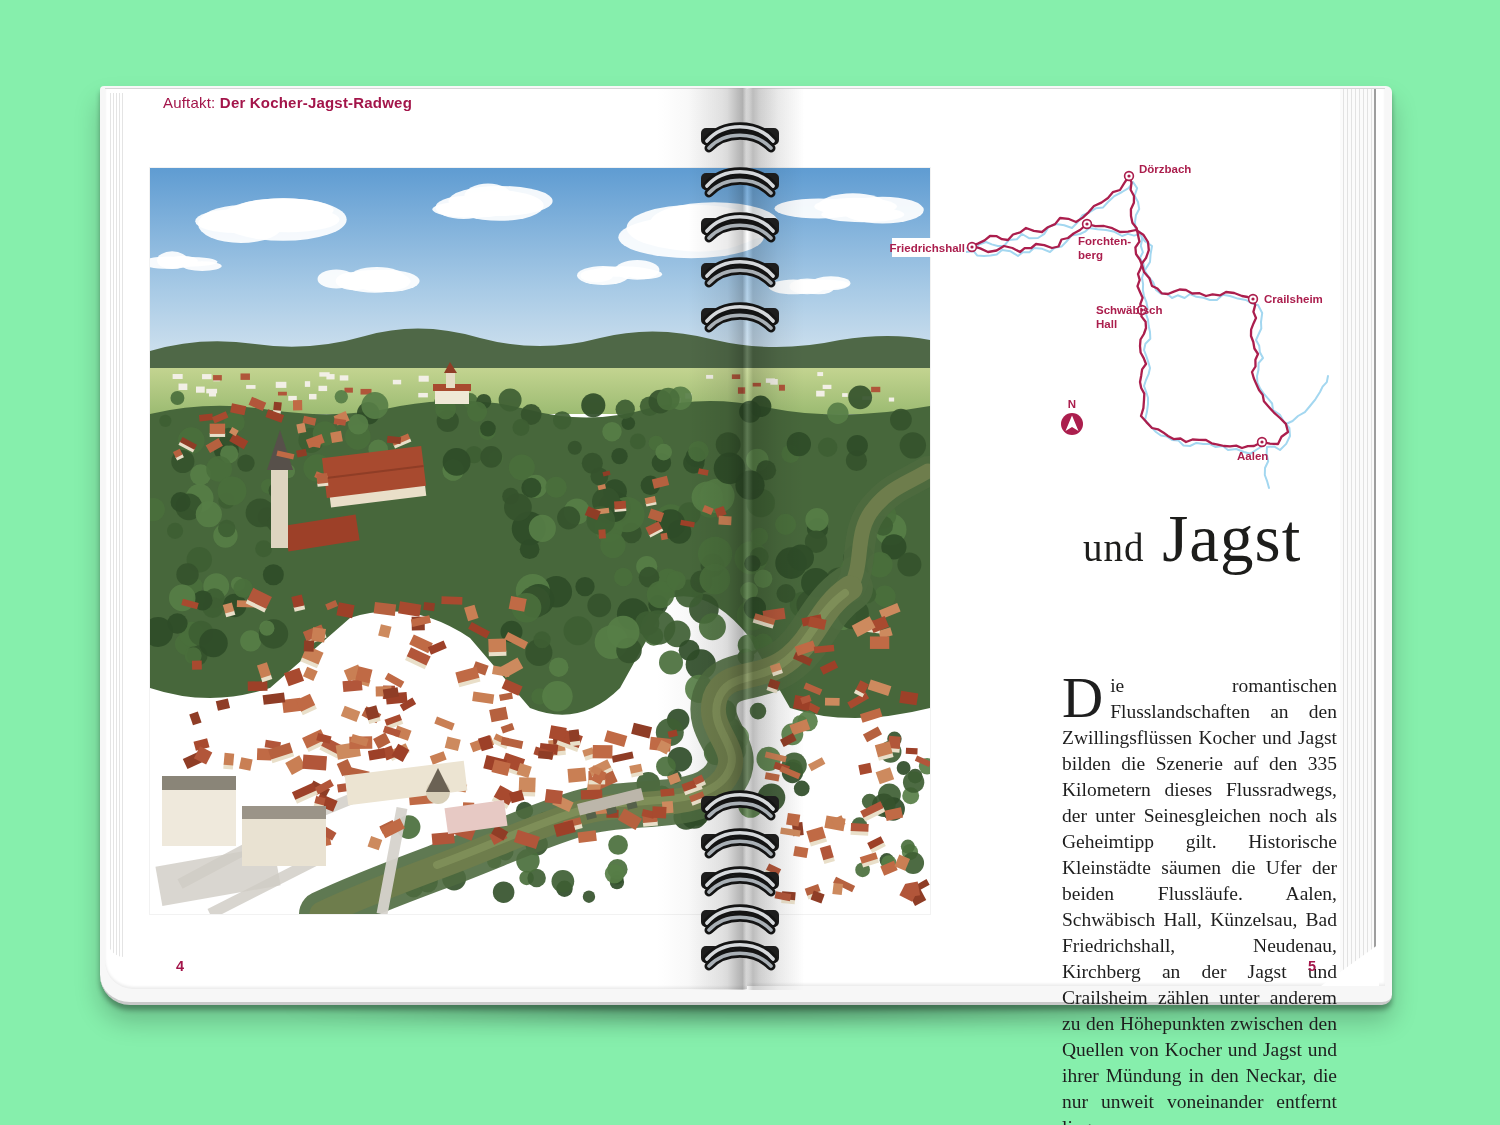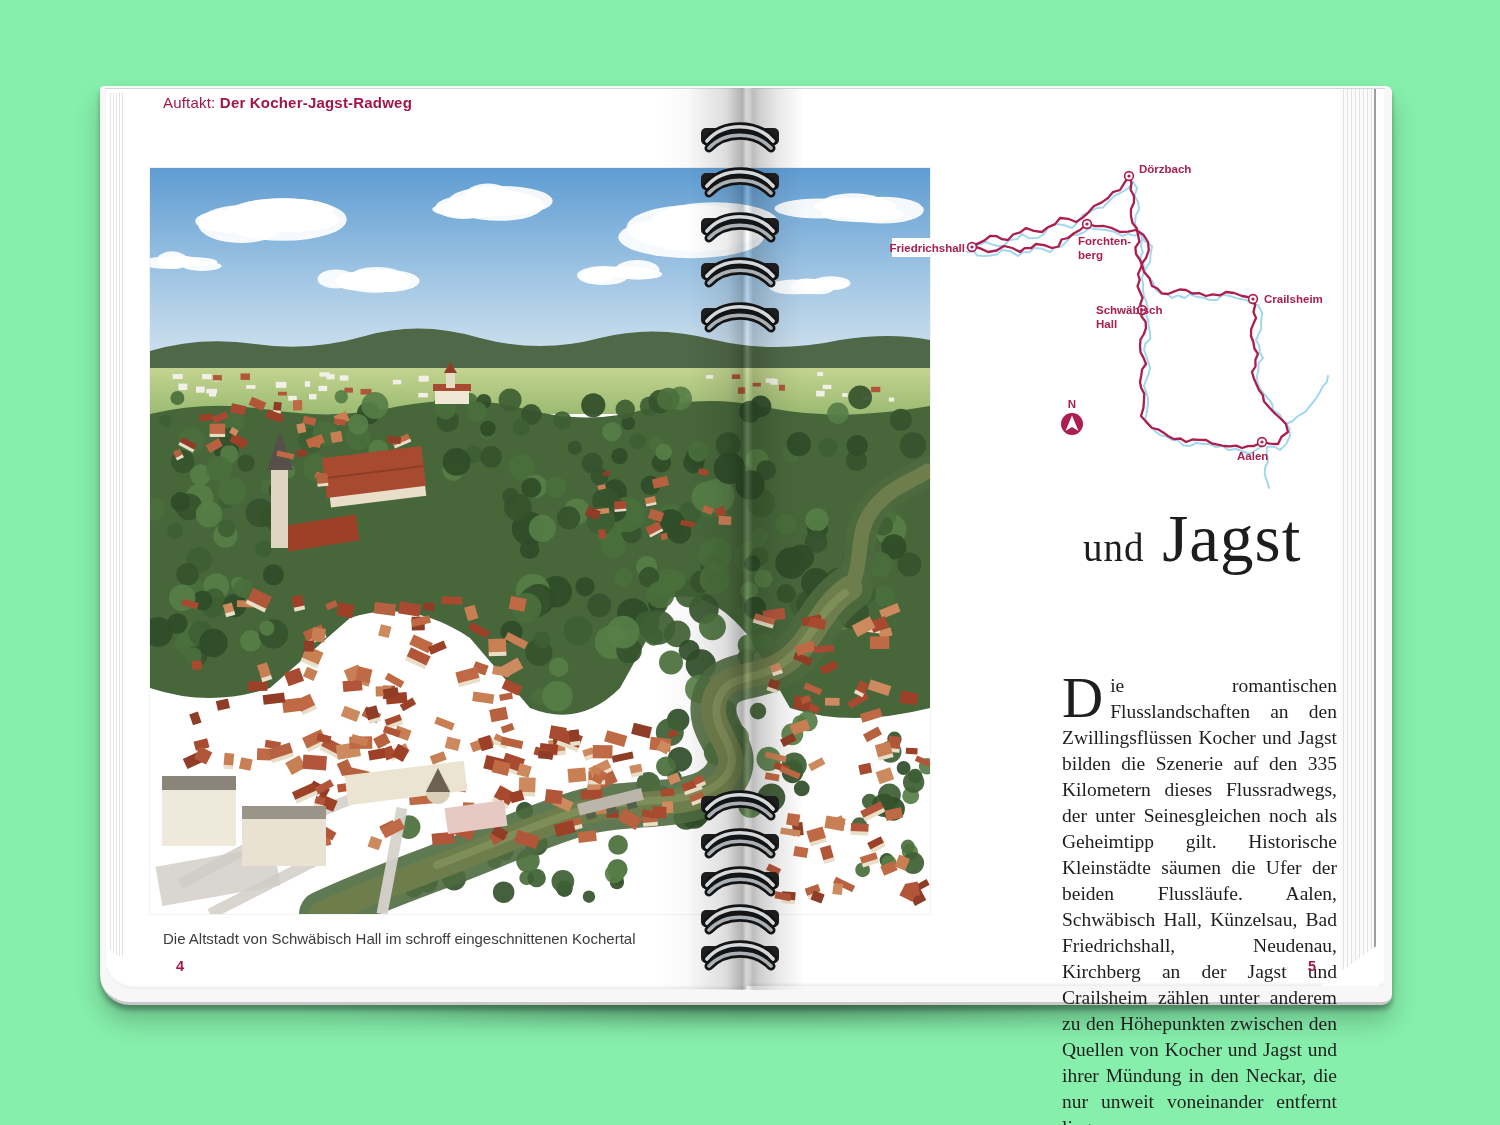--- a/index.html
+++ b/index.html
@@ -845,21 +845,20 @@
       <polygon points="276,624 300,624 288,600" fill="#6b6254"></polygon>
     </g>
     <g transform="rotate(-14 460 636)">
       <rect x="428" y="628" width="66" height="12" fill="#bcb6aa"></rect>
       <rect x="434" y="640" width="10" height="6" fill="#55604a"></rect>
       <rect x="455" y="640" width="10" height="6" fill="#55604a"></rect>
       <rect x="476" y="640" width="10" height="6" fill="#55604a"></rect>
     </g>
   </svg>
 
-  <div class="caption">Die Altstadt von Schwäbisch Hall im schroff eingeschnittenen Kochertal</div>
   <div class="pageno pageno-left" style="color:#a3154a;">4</div>
 
   <svg class="map-svg" viewBox="0 0 480 360">
     <g fill="none" stroke="#a3d7f0" stroke-width="2" stroke-linejoin="round" stroke-linecap="round">
       <path id="riv1" d="M76,112 L83.8,111.0 L88.9,104.5 L96.0,102.0 L101.8,104.4 L107.7,106.0 L114.0,106.0 L118.8,100.1 L126.9,99.3 L132.0,94.0 L139.4,98.3 L148.0,98.0 L154.4,93.8 L158.7,86.9 L166.0,84.0 L174.2,85.2 L182.0,88.0 L187.6,82.3 L192.3,75.5 L200.0,72.0 L205.8,68.3 L213.1,67.4 L218.0,62.0 L224.4,56.1 L232.0,52.0 L238.5,48.1 L243.0,42.0 L247.1,48.1 L244.6,55.8 L248.0,62.0 L249.2,69.0 L245.9,75.3 L245.0,82.0 L245.6,88.7 L251.2,93.4 L252.0,100.0 L250.8,105.9 L252.9,112.2 L250.0,118.0 L253.4,123.7 L254.5,130.4 L258.0,136.0 L263.2,142.3 L266.0,150.0 L270.9,153.6 L277.3,154.0 L282.0,158.0 L287.7,155.3 L294.6,158.0 L300.0,154.0 L306.4,156.8 L313.4,157.7 L320.0,160.0 L326.9,160.0 L332.8,154.8 L340.0,156.0 L347.8,158.6 L356.0,160.0 L361.7,163.3 L368.0,165.0 L372.2,173.0 L371.0,182.0 L371.3,188.5 L368.6,194.2 L366.0,200.0 L369.2,205.7 L369.9,212.3 L373.0,218.0 L368.6,223.2 L368.5,229.8 L367.0,236.0 L367.4,242.7 L370.2,248.6 L374.0,254.0 L378.1,258.7 L382.1,263.5 L383.0,270.0 L389.9,274.8 L394.0,282.0 L399.4,288.0 L400.0,296.0 L396.2,303.9 L390.0,310.0 L384.0,306.4 L377.0,307.0 L376.6,314.0 L378.2,321.2 L375.0,328.0 L374.8,335.0 L377.2,341.4 L379.0,348.0"></path>
         <path id="riv2" d="M76,108 L82.5,109.6 L87.1,115.4 L94.0,116.0 L100.5,115.5 L106.8,114.5 L112.0,110.0 L120.6,111.3 L128.0,116.0 L132.8,112.2 L139.4,112.2 L144.0,108.0 L152.3,108.8 L160.0,112.0 L164.7,107.7 L171.5,106.6 L176.0,102.0 L181.6,95.6 L190.0,94.0 L195.0,91.7 L199.0,88.0 L207.5,89.2 L216.0,90.0 L224.5,91.8 L232.0,96.0 L237.8,93.9 L244.1,95.6 L250.0,94.0 L254.8,101.2 L262.0,106.0 L260.6,114.0 L260.0,122.0 L256.8,127.1 L253.8,132.2 L252.0,138.0 L253.1,144.0 L252.9,150.0 L254.0,156.0 L256.3,161.8 L257.5,167.8 L256.0,174.0 L258.0,179.8 L258.7,186.0 L260.0,192.0 L260.3,198.8 L255.4,203.8 L254.0,210.0 L256.2,215.9 L258.2,221.9 L260.0,228.0 L258.6,234.2 L256.0,240.0 L254.0,246.0 L256.1,251.8 L258.0,257.7 L258.0,264.0 L256.9,272.1 L255.0,280.0 L260.4,286.1 L266.0,292.0 L270.9,295.5 L277.0,296.6 L282.0,300.0 L288.5,300.6 L293.5,305.5 L300.0,306.0 L306.4,302.9 L313.3,303.9 L320.0,304.0 L325.7,307.0 L332.7,306.0 L338.0,310.0 L346.3,309.0 L354.0,312.0 L360.5,313.7 L366.0,310.0 L374.0,305.0"></path>
         <path id="riv3" d="M438,236 L436.8,242.1 L432.6,246.6 L430.0,252.0 L425.4,259.3 L420.0,266.0 L414.9,272.1 L408.0,276.0 L402.6,281.0 L396.0,284.0"></path>
     </g>
     <g fill="none" stroke="#ab1e4d" stroke-width="2.3" stroke-linejoin="round" stroke-linecap="round">
       <path id="rt-north" d="M82,106 L88.4,103.4 L94.6,100.4 L100.0,96.0 L106.3,96.1 L111.9,99.2 L118.0,100.0 L123.0,94.5 L130.2,92.3 L136.0,88.0 L143.8,90.9 L152.0,92.0 L157.9,87.2 L165.1,84.1 L170.0,78.0 L178.3,78.8 L186.0,82.0 L192.8,77.6 L198.7,72.1 L204.0,66.0 L211.4,62.6 L218.0,58.0 L222.8,52.2 L230.0,50.0 L234.4,42.9 L239.0,36.0"></path>

